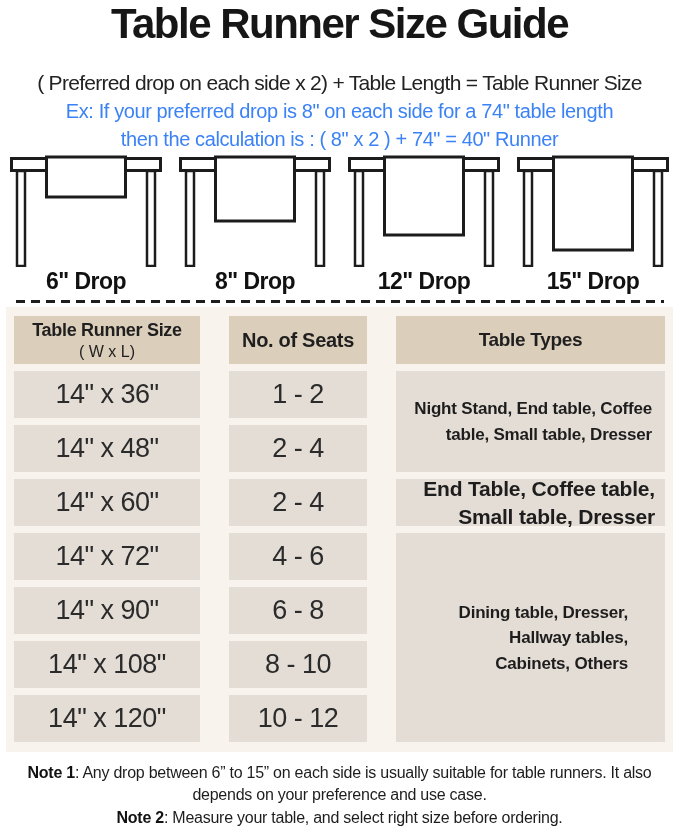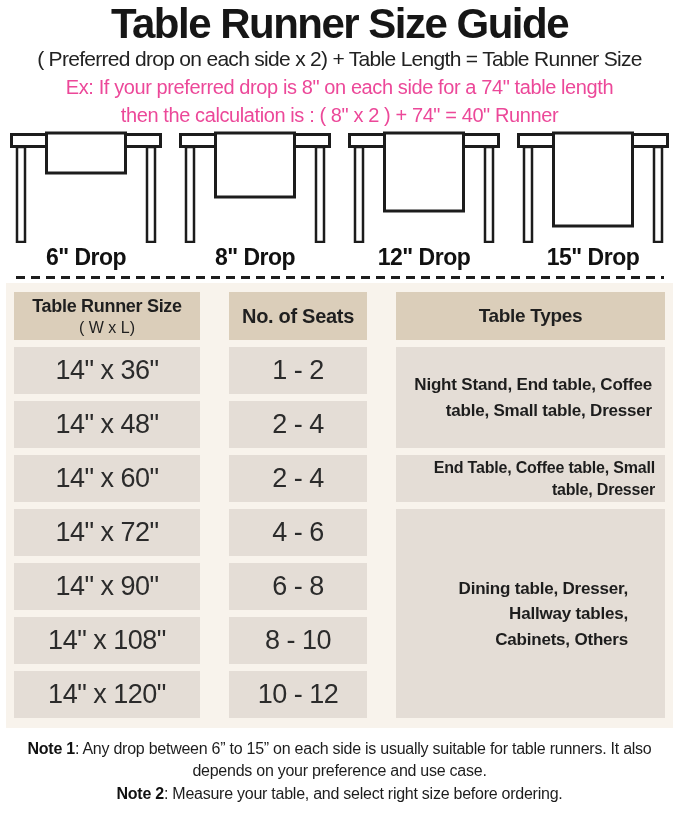--- a/index.html
+++ b/index.html
@@ -12,26 +12,26 @@
   }
   .page { width: 679px; height: 818px; }
 
   .title {
     margin: 0; padding-top: 1px;
     text-align: center;
     font-size: 42px; font-weight: 700; letter-spacing: -1.5px;
     line-height: 1.08; color: #161616;
   }
   .formula {
-    margin: 1px 0 0 0; text-align: center;
+    margin: 25px 0 0 0; text-align: center;
     font-size: 21px; letter-spacing: -0.7px; color: #222;
   }
   .example {
     margin: 5px 0 0 0; text-align: center;
-    font-size: 20px; letter-spacing: -0.4px; color: #ec4899;
+    font-size: 20px; letter-spacing: -0.4px; color: #3b82f6;
   }
 
   .figures { display: flex; justify-content: center; margin-top: 4px; height: 112px; }
   .figure { width: 169px; display: flex; justify-content: center; align-items: flex-start; }
 
   .drop-labels { display: flex; justify-content: center; margin-top: 1px; }
   .drop-label {
     width: 169px; text-align: center;
     font-size: 23px; font-weight: 700; letter-spacing: -0.5px; color: #111;
   }
@@ -66,21 +66,21 @@
   .h-types  { font-size: 19px; font-weight: 700; letter-spacing: -0.3px; }
 
   .size-cell, .seats-cell {
     font-size: 27px; font-weight: 400; color: #2b2b2b; letter-spacing: -0.5px;
   }
   .types-cell {
     font-size: 17px; font-weight: 700; line-height: 1.5;
     letter-spacing: -0.2px; color: #1d1d1d; text-align: right;
   }
   .tg1 { grid-column: 3; grid-row: 2 / span 2; padding: 0 13px; }
-  .tg2 { grid-column: 3; grid-row: 4; padding: 6px 10px; font-size: 16px; line-height: 1.35; }
+  .tg2 { grid-column: 3; grid-row: 4; padding: 6px 10px; font-size: 21px; line-height: 1.35; }
   .tg3 { grid-column: 3; grid-row: 5 / span 4; padding: 12px 37px; }
   .c1 { grid-column: 1; } .c2 { grid-column: 2; }
 
   .notes { margin: 10px auto 0 auto; width: 677px; text-align: center; }
   .note {
     margin: 0; font-size: 16px; line-height: 1.38;
     letter-spacing: -0.25px; color: #1d1d1d;
   }
   .note strong { font-weight: 700; color: #111; }
 

